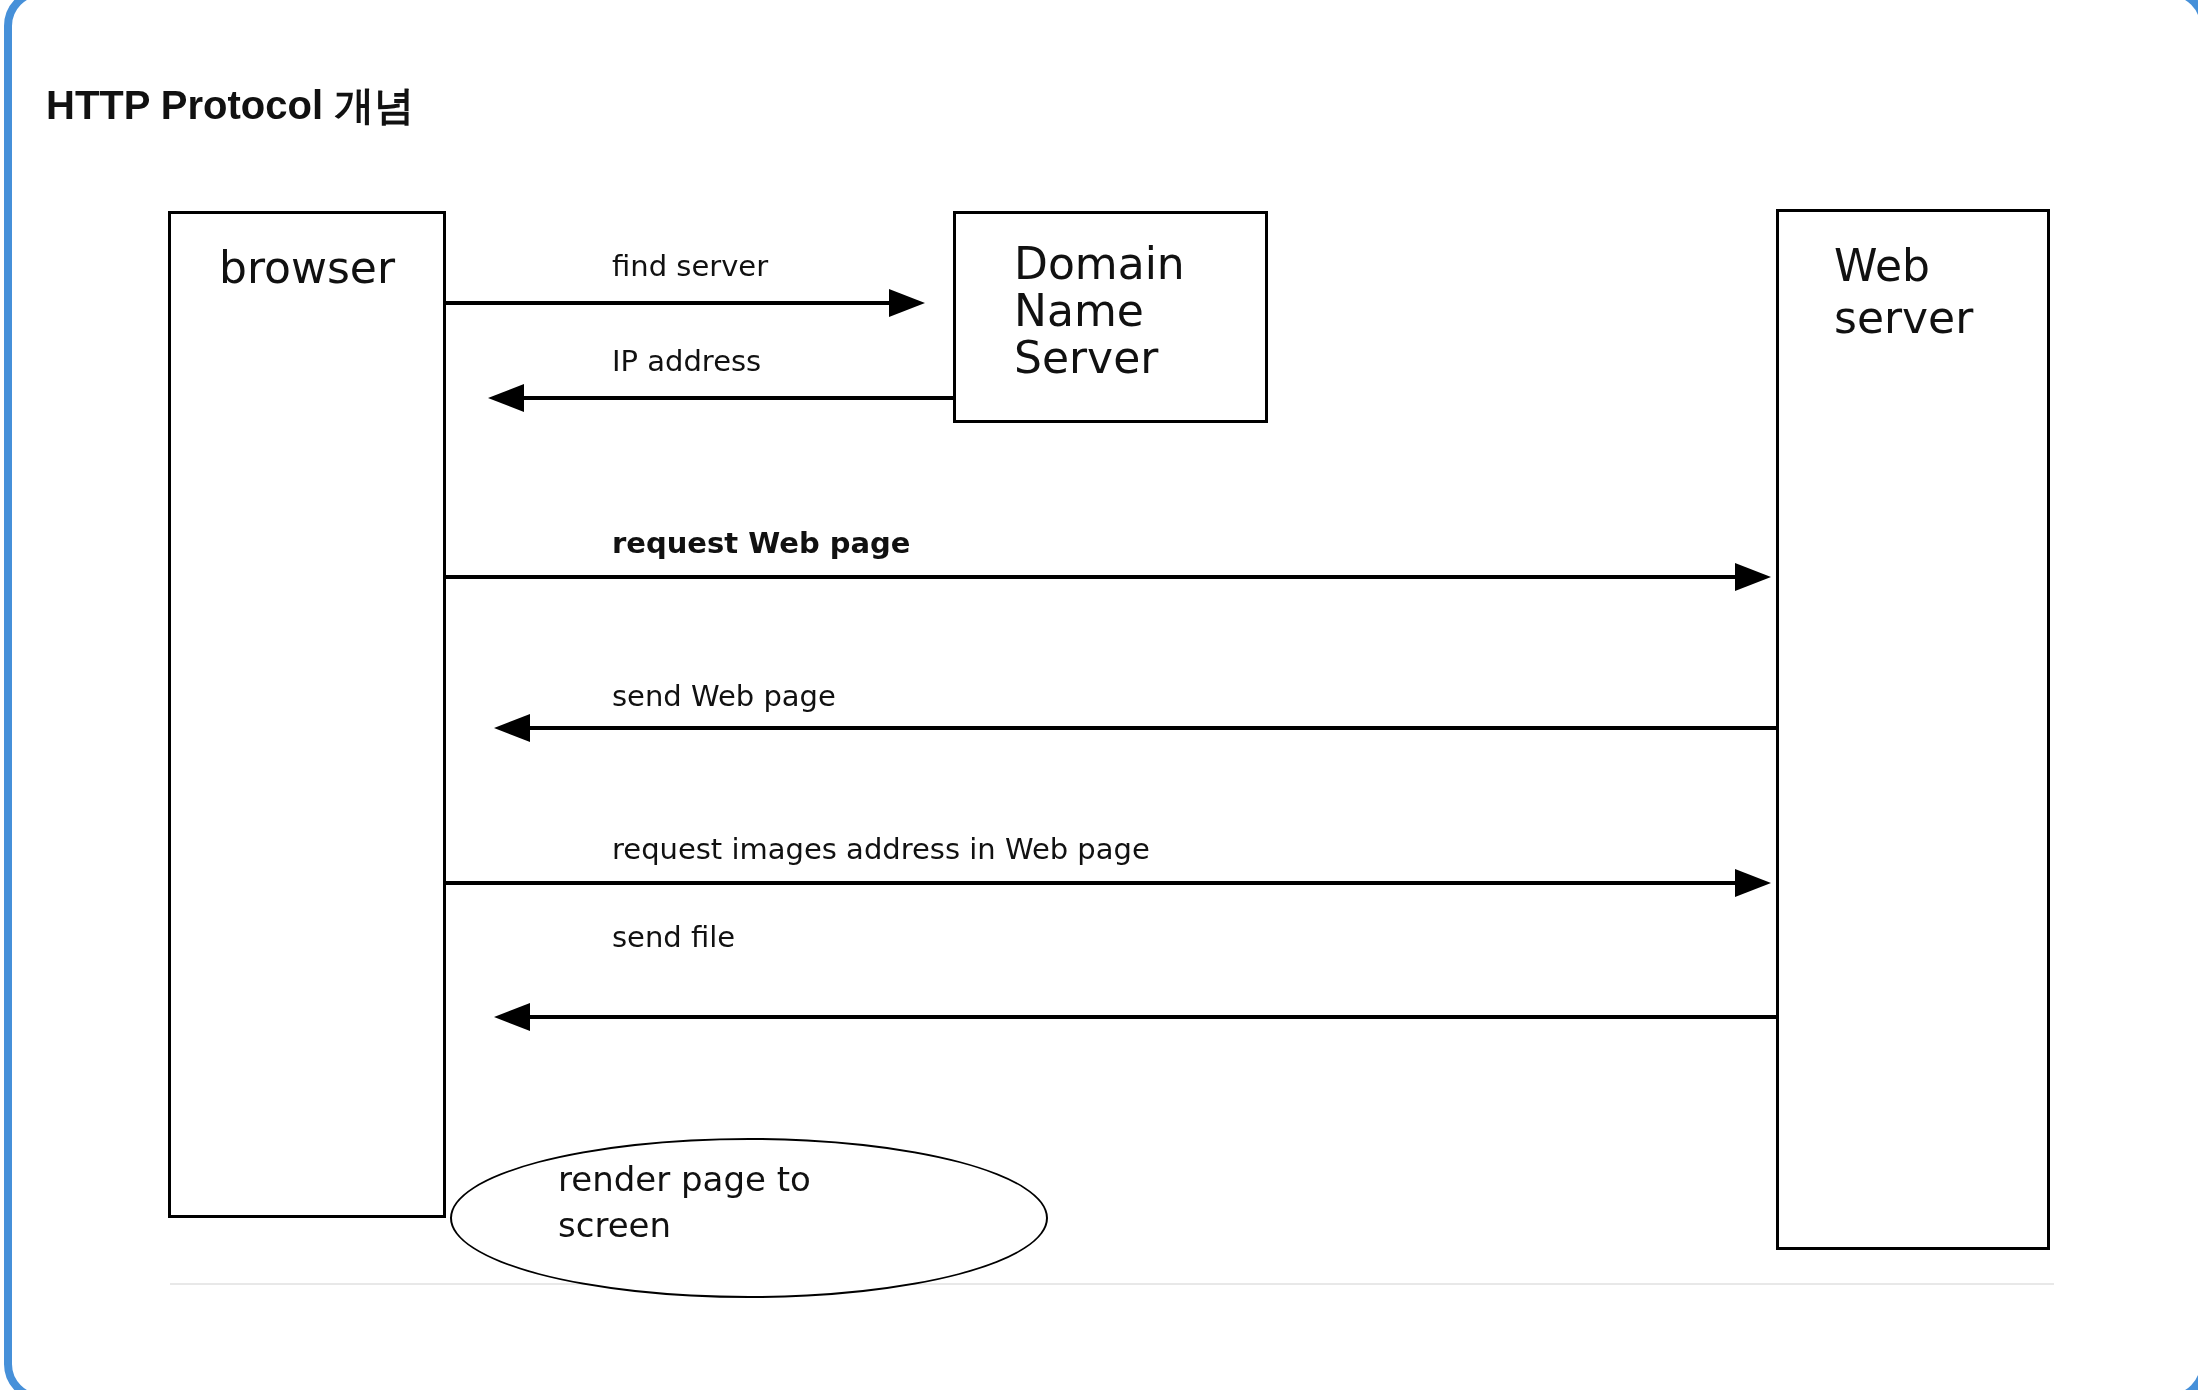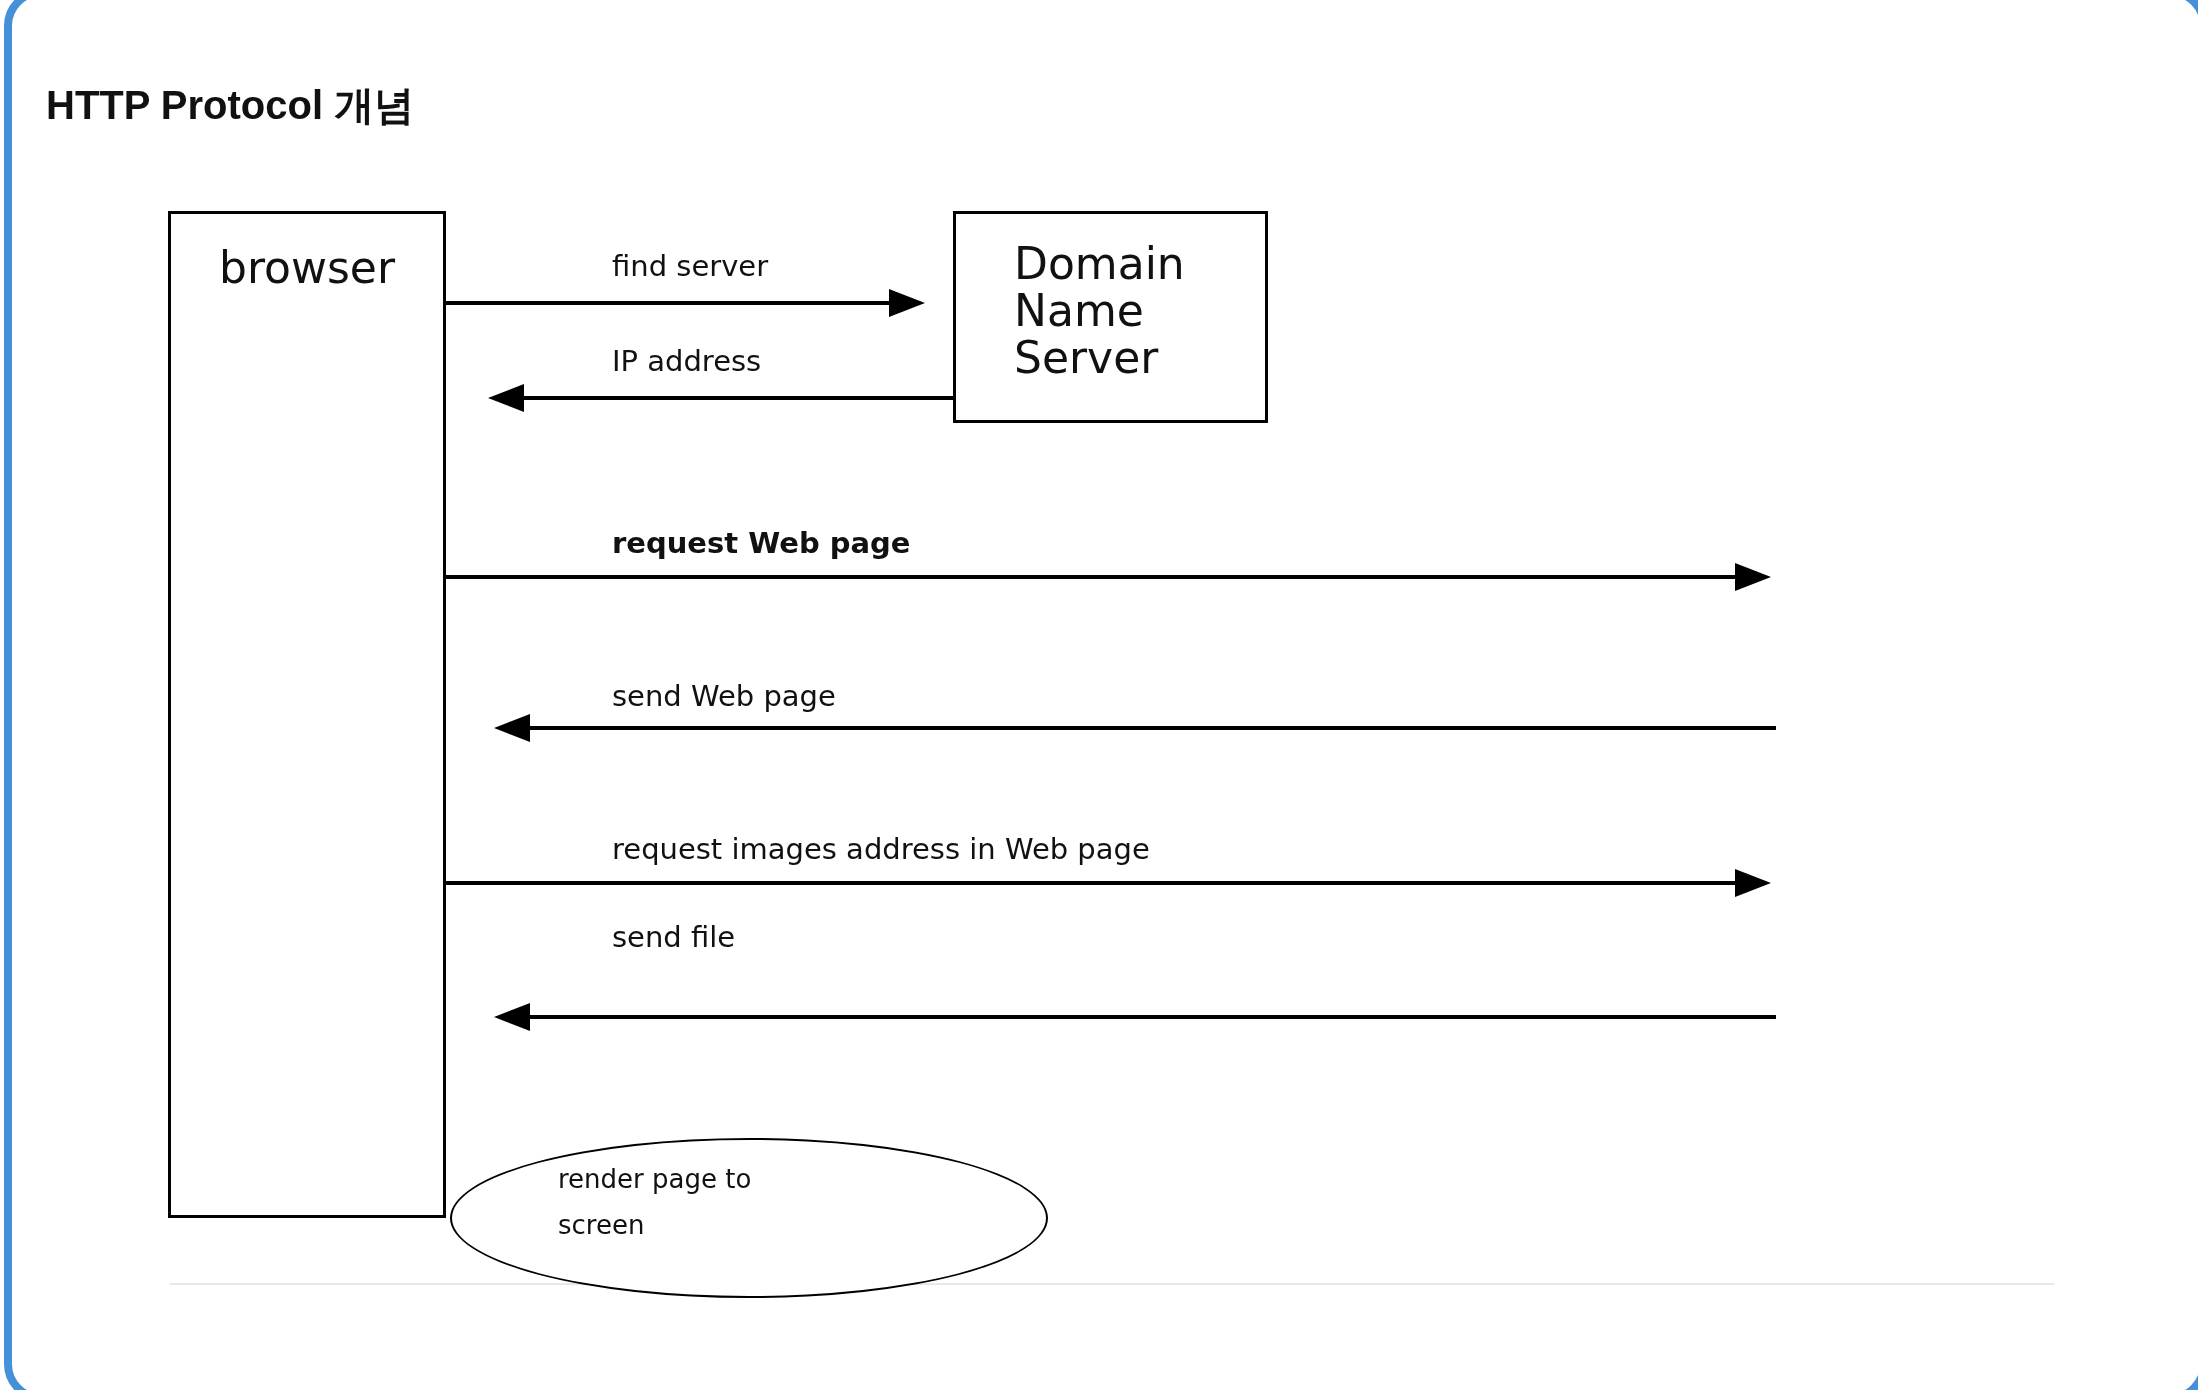--- a/index.html
+++ b/index.html
@@ -87,21 +87,21 @@
     position: absolute;
     left: 450px;
     top: 1138px;
     width: 598px;
     height: 160px;
     border: 2px solid var(--color-line, #000000);
     border-radius: 50%;
     background: #ffffff;
     box-sizing: border-box;
     z-index: 2;
-    font-size: 26px;
+    font-size: 34px;
   }
   .ellipse .node-label {
     display: block;
     white-space: pre-line;
     padding: 16px 0 0 106px;
     line-height: 46px;
   }
   .arrow-label {
     position: absolute;
     font-size: 29px;
@@ -174,20 +174,24 @@
   <div class="node browser-box">
     <span class="node-label">browser</span>
   </div>
 
   <div class="node dns-box">
     <span class="node-label">Domain
 Name
 Server</span>
   </div>
 
+  <div class="node web-box">
+    <span class="node-label">Web
+server</span>
+  </div>
 
   <div class="faint-line"></div>
 
   <div class="ellipse">
     <span class="node-label">render page to
 screen</span>
   </div>
 
   <span class="arrow-label lbl-find">find server</span>
   <span class="arrow-line line-find"></span>

